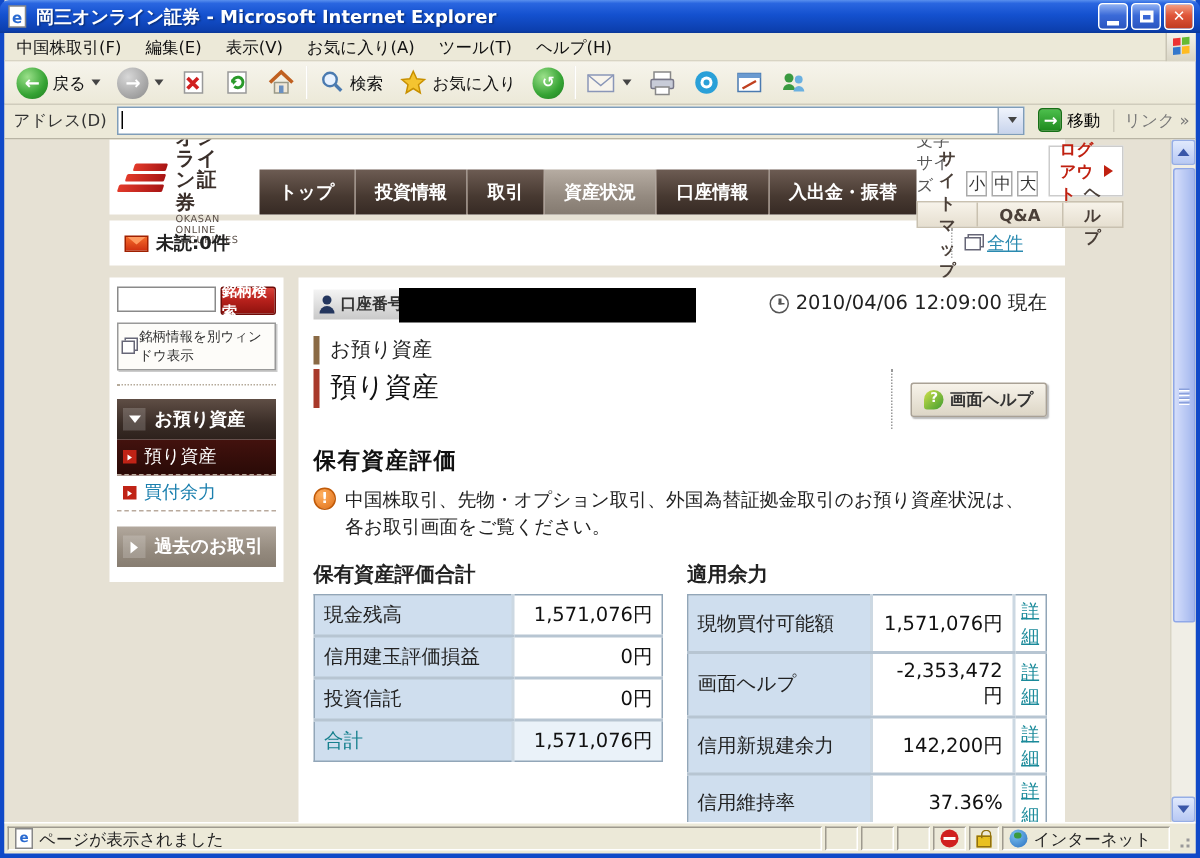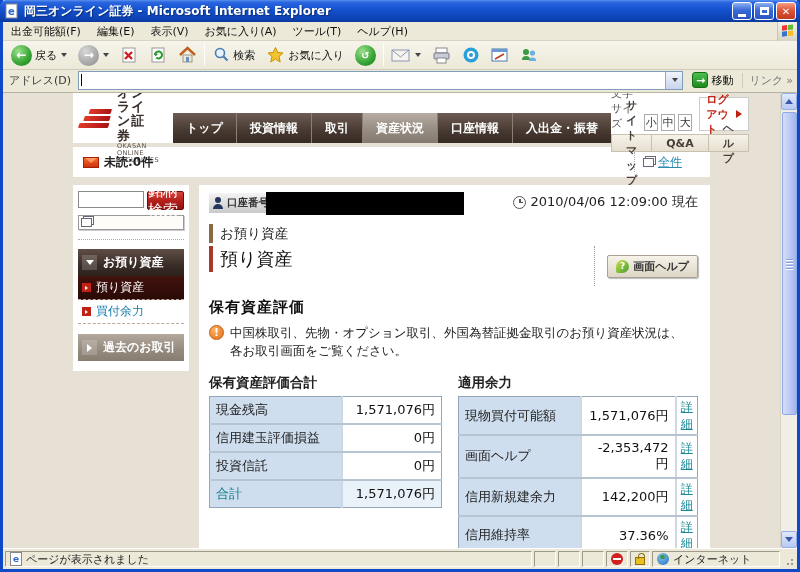--- a/index.html
+++ b/index.html
@@ -100,21 +100,21 @@
   .all-wrap { margin-left:auto; margin-right:18px; display:flex; align-items:center; gap:4px; border-left:1px dotted #aaa; padding-left:8px; height:20px; }
   .popup-ic { width:11px; height:9px; border:1px solid #667; background:#fff; box-shadow:2px -2px 0 -1px #fff, 2px -2px 0 0 #667; }
   .all-link { color:#2a8ab0; font-size:12px; text-decoration:underline; }
 
   
   .page-body { display:flex; gap:10px; margin-top:8px; align-items:flex-start; }
   .sidebar { width:128px; background:#fff; padding:6px 5px 10px 5px; }
   .search-row { display:flex; gap:3px; }
   .stock-input { width:66px; height:17px; border:1px solid #8a8a8a; font-size:11px; padding:0 2px; font-family:inherit; }
   .search-btn { flex:1; height:19px; background:linear-gradient(180deg,#d8423a,#b5201b 50%,#8f120e); border:1px solid #6f0c08;
-    color:#fff; font-weight:normal; font-size:15px; display:flex; align-items:center; justify-content:center; border-radius:2px; }
+    color:#fff; font-weight:bold; font-size:10px; display:flex; align-items:center; justify-content:center; border-radius:2px; }
   .popup-btn { margin-top:5px; border:1px solid #999; background:#fdfcf9; font-size:9px; color:#333;
     display:flex; align-items:center; gap:3px; padding:2px 2px; box-shadow:1px 1px 0 #ccc; }
   .sb-divider { border-top:1px dotted #b5aa9a; margin:9px 0; }
   .sb-header { height:27px; display:flex; align-items:center; gap:6px; color:#fff; font-weight:bold; font-size:12px;
     background:linear-gradient(180deg,#5f4e45,#3a2d27 60%,#2d211c); padding-left:4px; }
   .sb-header.gray { background:linear-gradient(180deg,#b2a89d,#948a7e 60%,#877d71); }
   .sb-arrow-box { width:15px; height:15px; background:rgba(255,255,255,.18); display:flex; align-items:center; justify-content:center; }
   .tri-down { width:0; height:0; border-left:4px solid transparent; border-right:4px solid transparent; border-top:5px solid #fff; }
   .tri-right { width:0; height:0; border-top:4px solid transparent; border-bottom:4px solid transparent; border-left:5px solid #fff; }
   .sb-item { height:24px; display:flex; align-items:center; gap:5px; padding-left:4px; font-size:12px; border-bottom:1px dashed #b9aa9d; }
@@ -213,21 +213,21 @@
           <span class="glyph-min"></span>
         </div>
       <div class="wbtn">
           <span class="glyph-max"></span>
         </div>
       <div class="wbtn close">✕</div>
     </div>
   </div>
 
   <div class="menubar">
-    <span class="menu-item">出金可能額(F)</span>
+    <span class="menu-item">中国株取引(F)</span>
     <span class="menu-item">編集(E)</span>
     <span class="menu-item">表示(V)</span>
     <span class="menu-item">お気に入り(A)</span>
     <span class="menu-item">ツール(T)</span>
     <span class="menu-item">ヘルプ(H)</span>
     <div class="winlogo">
         <div class="flag">
           <i></i>
           <i></i>
           <i></i>
@@ -395,20 +395,21 @@
 
         <div class="page-body">
 
           <div class="sidebar">
             <div class="search-row">
               <input class="stock-input" style="">
               <span class="search-btn">銘柄検索</span>
             </div>
             <div class="popup-btn">
               <span class="popup-ic"></span>
+              <span>銘柄情報を別ウィンドウ表示</span>
             </div>
             <div class="sb-divider"></div>
             <div class="sb-header">
               <span class="sb-arrow-box">
                   <span class="tri-down"></span>
                 </span>
               <span>お預り資産</span>
             </div>
             <div class="sb-item active">
               <span class="bullet"></span>
@@ -543,21 +544,21 @@
     </div>
     <div class="st-panel st-small"></div>
     <div class="st-panel st-small"></div>
     <div class="st-panel st-small"></div>
     <div class="st-panel">
         <span class="blocked-ic"></span>
       </div>
     <div class="st-panel">
         <span class="lock-ic"></span>
       </div>
-    <div class="st-panel" style="width:128px;">
+    <div class="st-panel" style="width:112px;">
       <span class="globe-ic"></span>
       <span>インターネット</span>
     </div>
     <div class="grip">
         <i></i>
       </div>
   </div>
 
   <div class="window-bottom"></div>
 </div>

